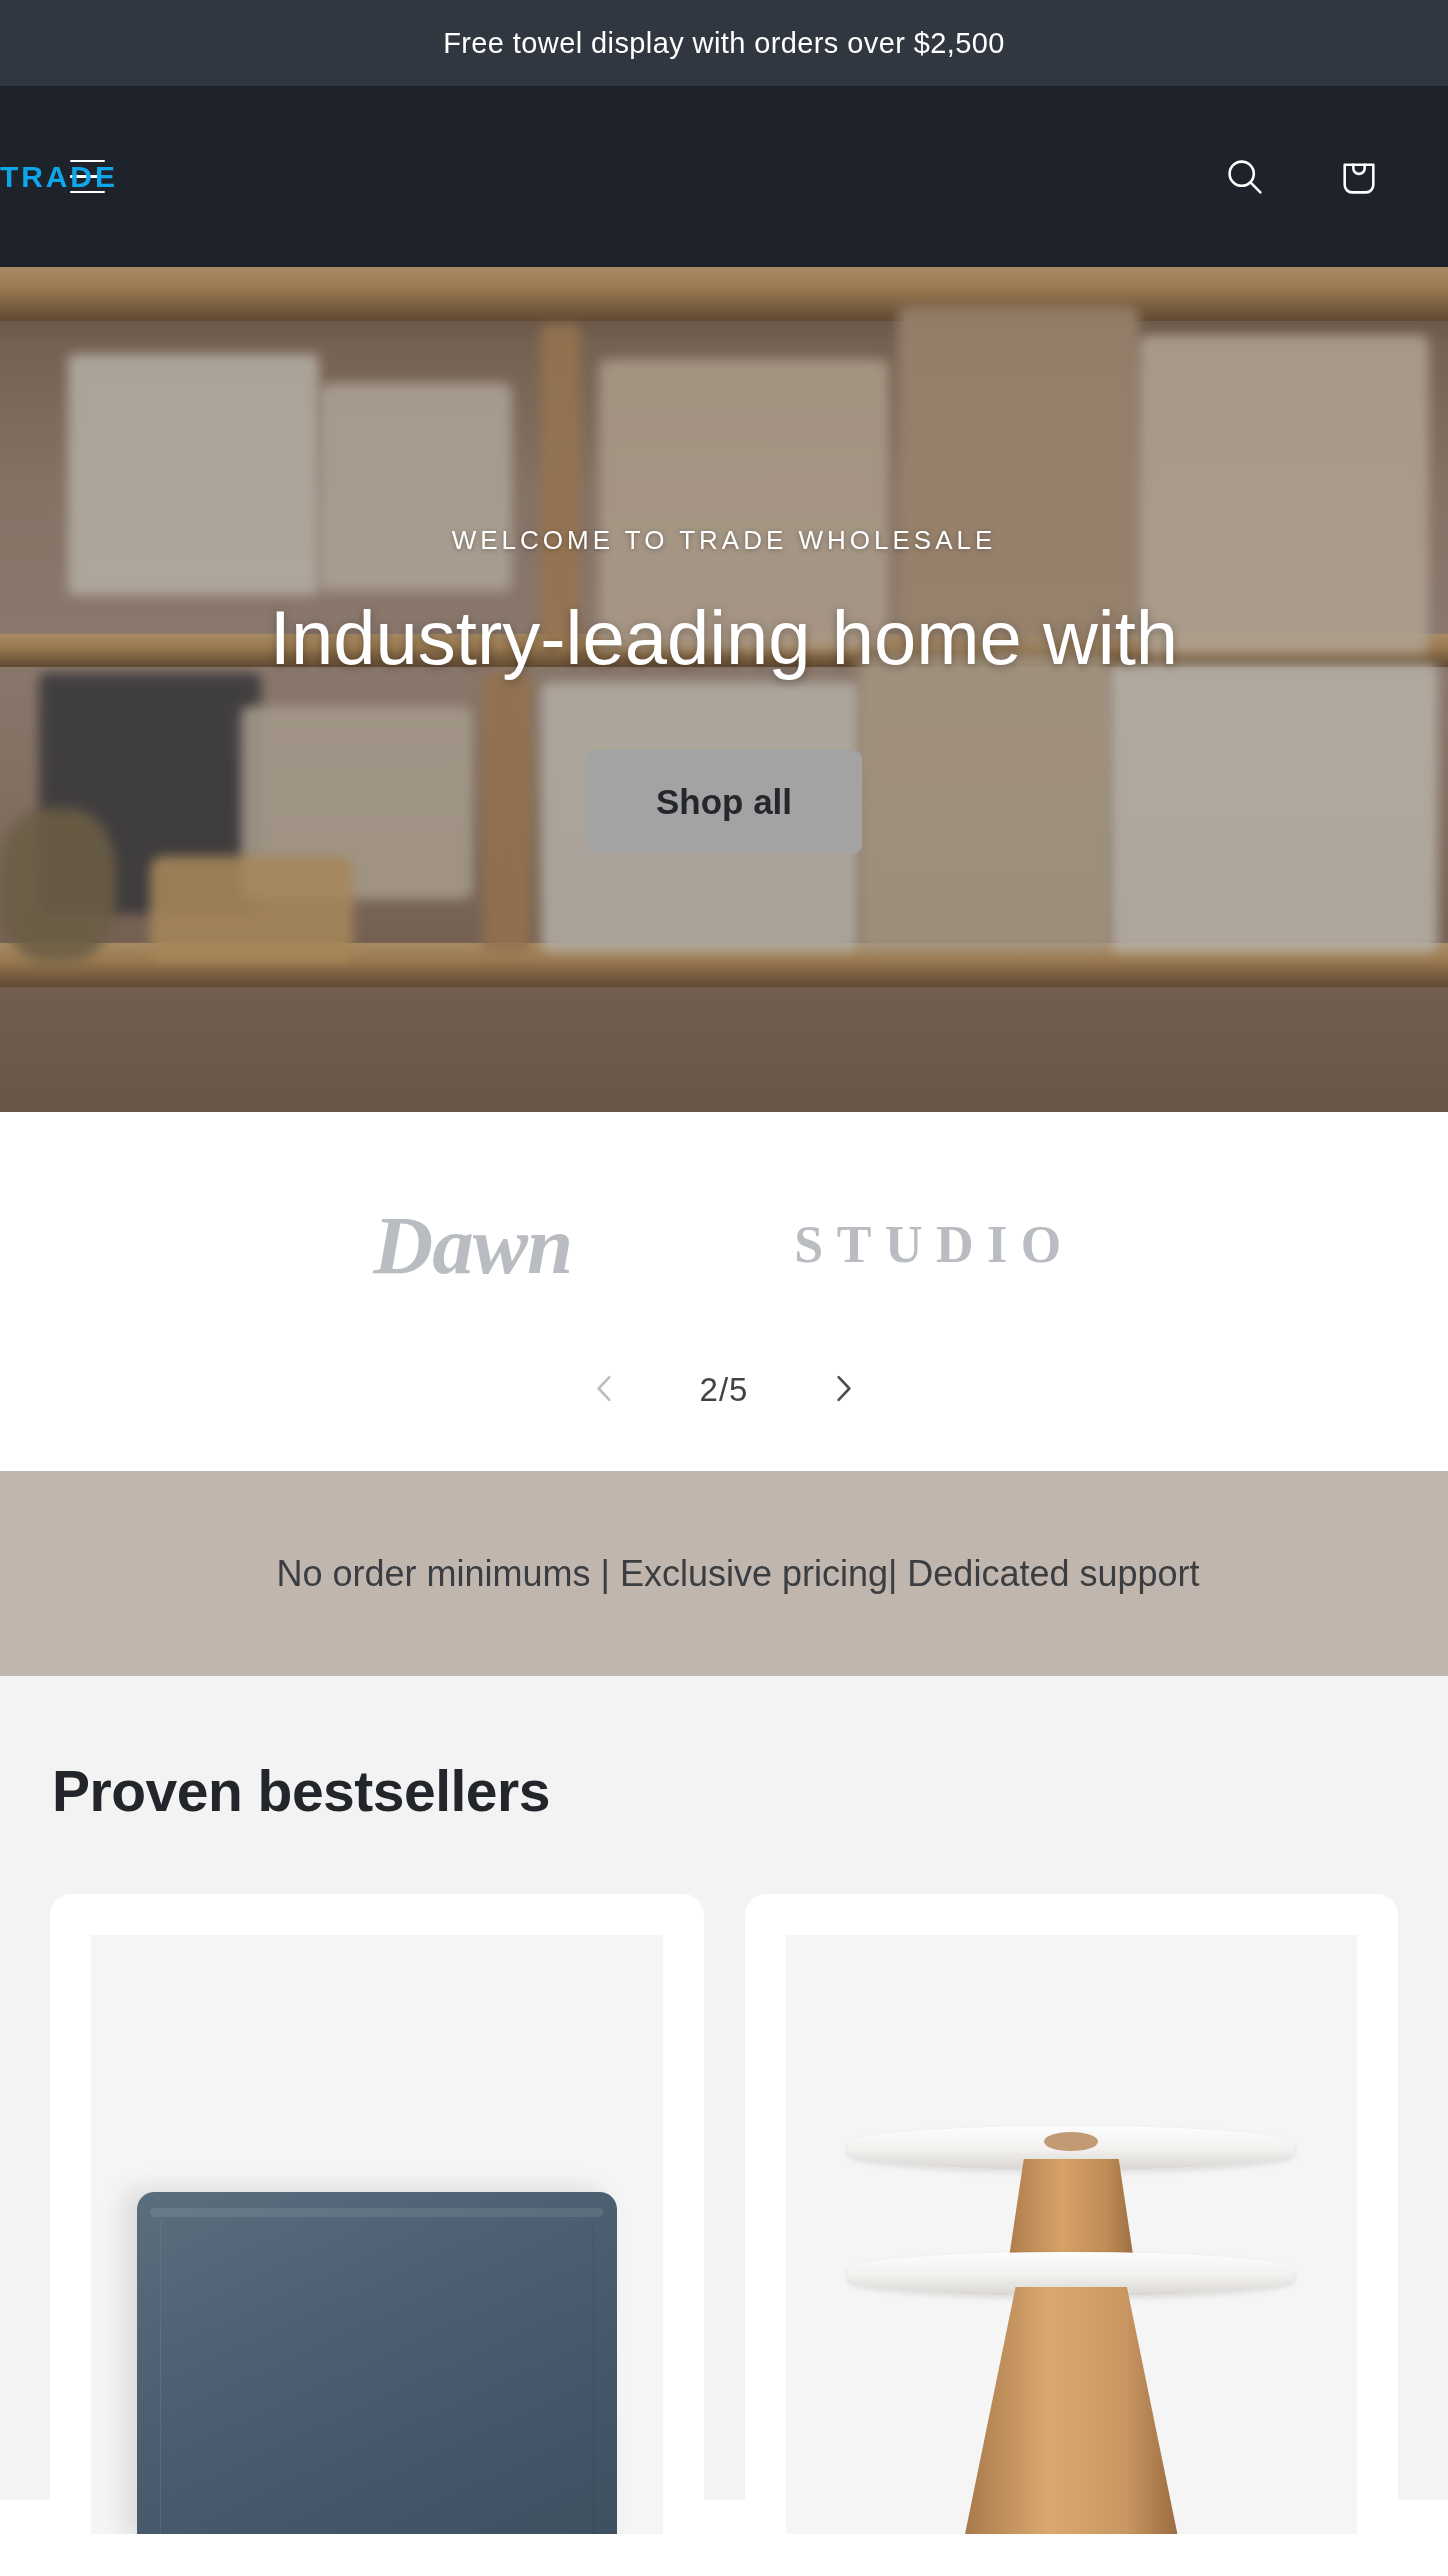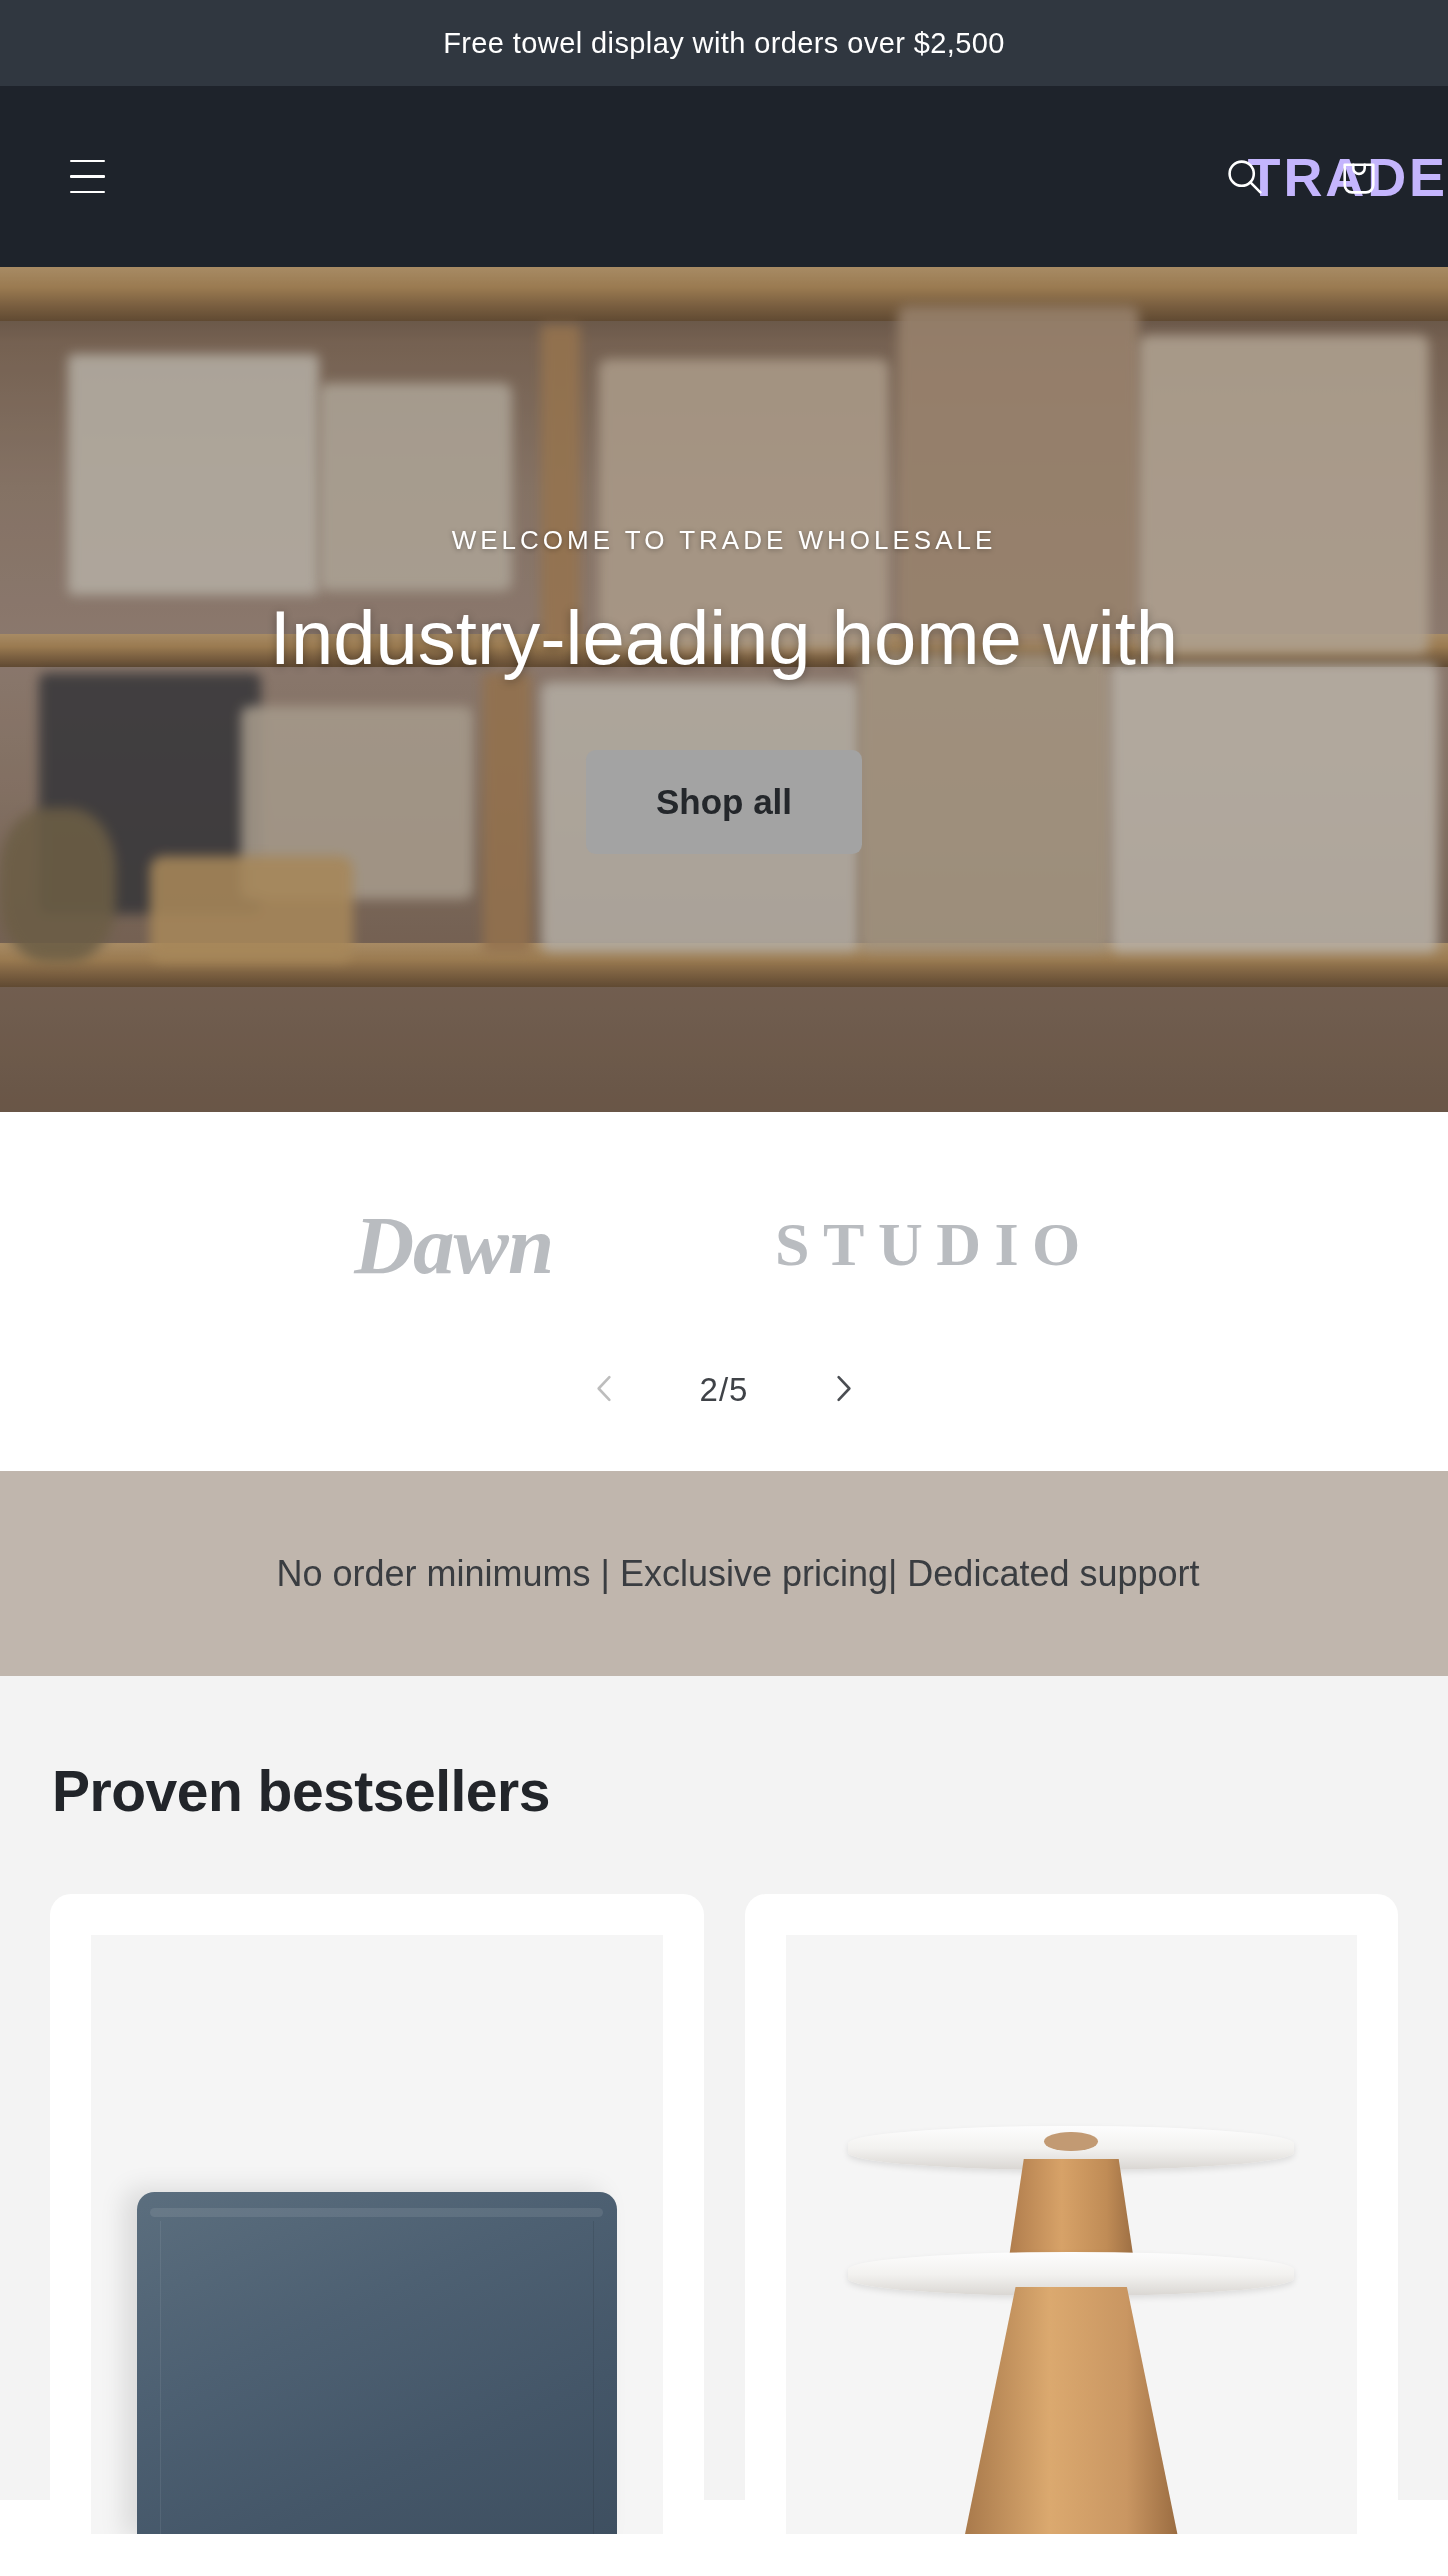--- a/index.html
+++ b/index.html
@@ -47,23 +47,23 @@
   }
   .menu-button span {
     display:block;
     width:35px; height:2.9px;
     background:#ffffff;
     border-radius:1px;
   }
   .logo {
     position:absolute;
     left:0; right:0;
-    text-align:right;
-    color:#c4b5fd;
-    font-size:54px;
+    text-align:left;
+    color:#0ea5e9;
+    font-size:30px;
     font-weight:700;
     letter-spacing:2.9px;
     pointer-events:none;
   }
   .logo-link { pointer-events:auto; display:inline-block; }
   .header-actions {
     margin-left:auto;
     display:flex;
     align-items:center;
     gap:35px;
@@ -179,21 +179,21 @@
   .brand-dawn {
     font-family:"Liberation Serif", serif;
     font-style:italic;
     font-weight:700;
     font-size:83px;
     letter-spacing:-1px;
   }
   .brand-studio {
     font-family:"Liberation Serif", serif;
     font-weight:700;
-    font-size:62px;
+    font-size:52px;
     letter-spacing:13.5px;
   }
   .carousel-controls {
     display:flex;
     align-items:center;
     justify-content:center;
     gap:42px;
     height:145px;
   }
   .carousel-btn {

